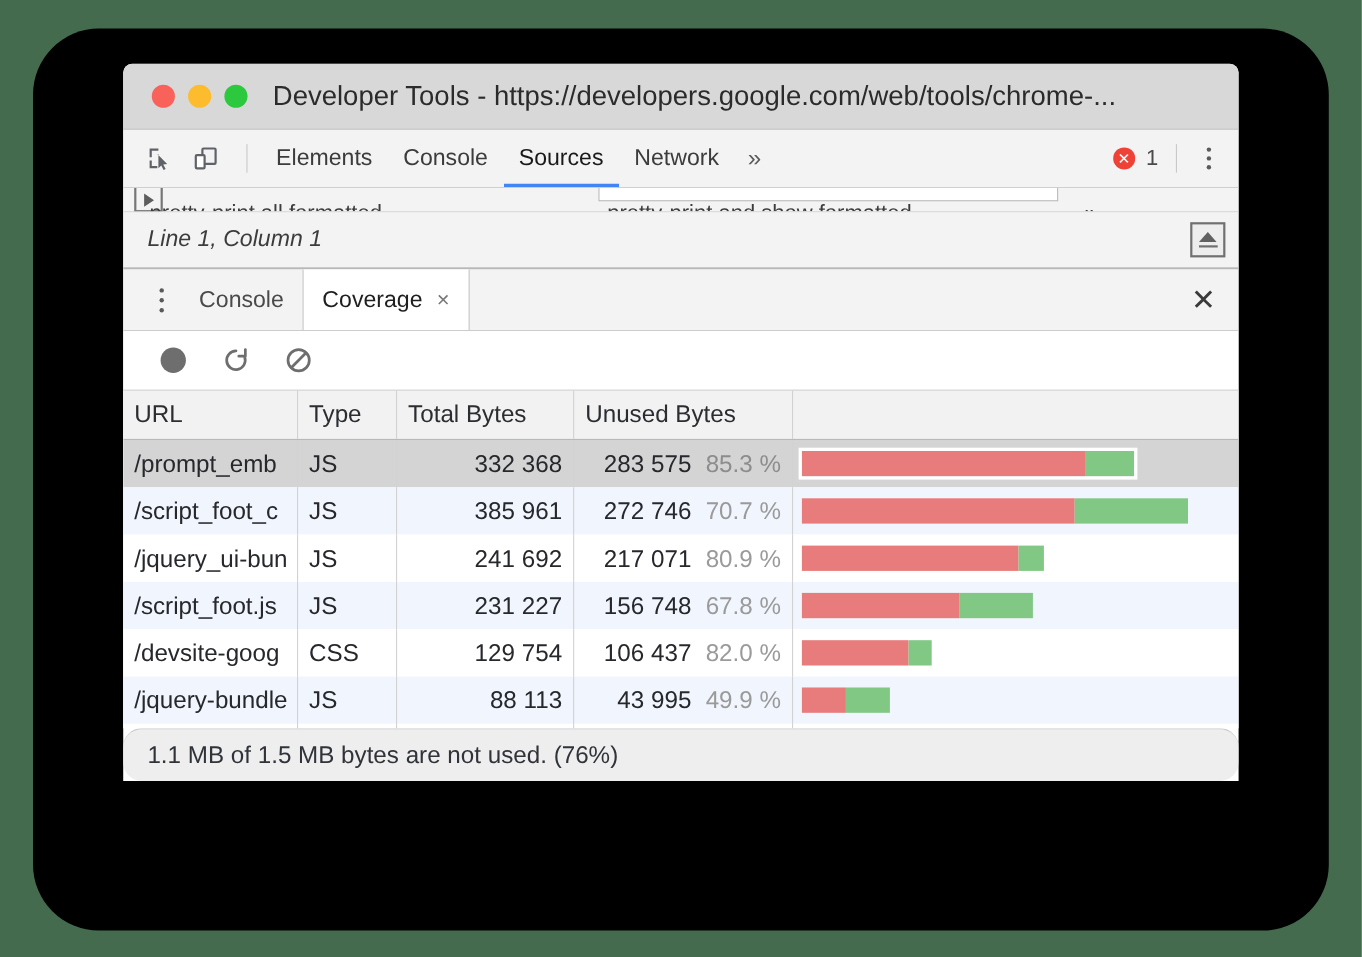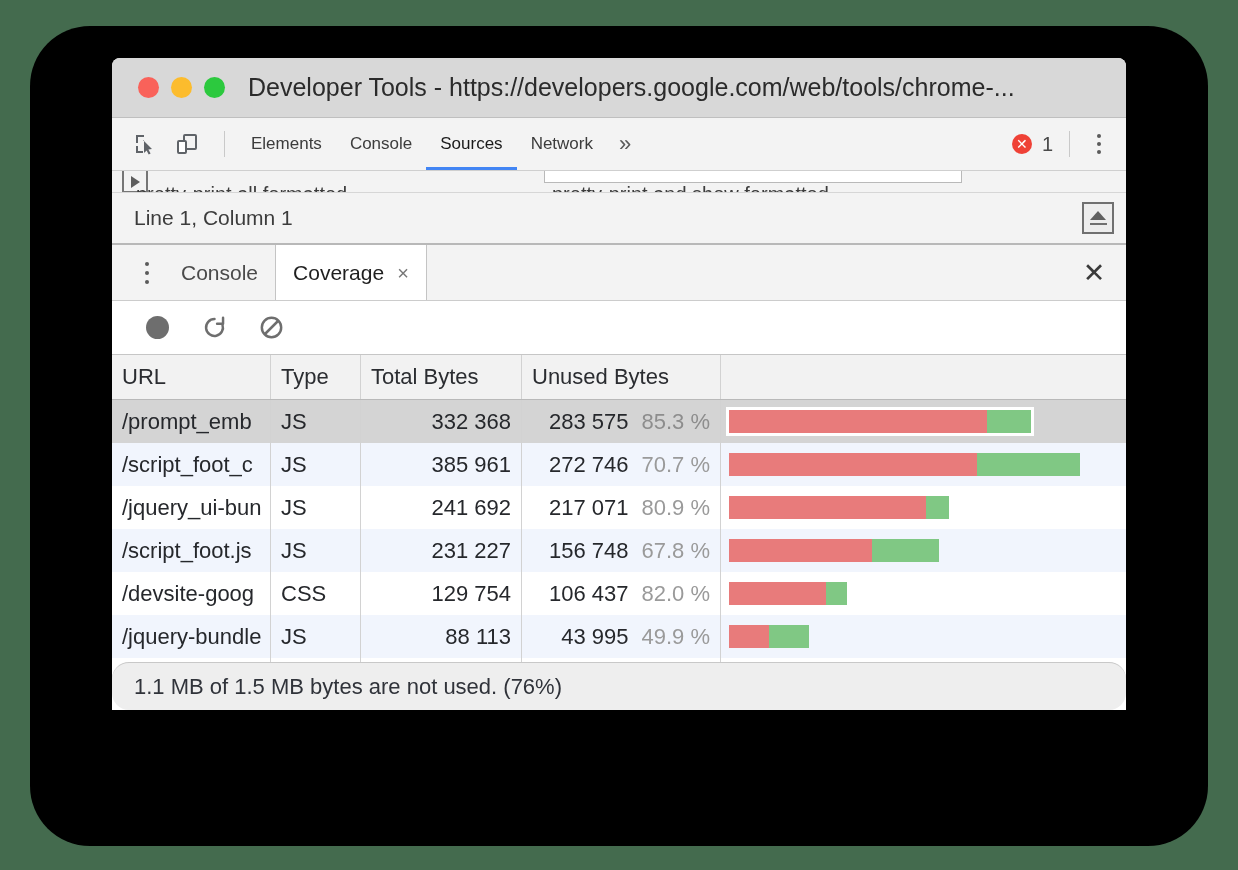--- a/index.html
+++ b/index.html
@@ -84,21 +84,21 @@
     margin-right: 8px;
     flex: 0 0 auto;
   }
   .tb-sep {
     width: 1px; height: 26px;
     background: #c9c9c9;
     margin: 0 12px;
     flex: 0 0 auto;
   }
   .panel-tab {
-    font-size: 17px;
+    font-size: 21px;
     color: #3c3c3c;
     padding: 0 14px;
     height: 52px;
     line-height: 52px;
     white-space: nowrap;
     flex: 0 0 auto;
   }
   .panel-tab.active {
     color: #1a1a1a;
     box-shadow: inset 0 -3px 0 #4285f4;
@@ -177,20 +177,21 @@
 
   
   #status-strip {
     height: 52px;
     background: #f3f3f3;
     border-bottom: 2px solid #b8b8b8;
     display: flex;
     align-items: center;
     padding: 0 12px 0 22px;
     flex: 0 0 auto;
+    font-style: italic;
   }
   #line-col { font-size: 21px; color: #3c3c3c; }
   #drawer-toggle {
     margin-left: auto;
     width: 32px; height: 32px;
     border: 2px solid #707070;
     display: flex; flex-direction: column;
     align-items: center; justify-content: center;
     background: #ededed;
   }

